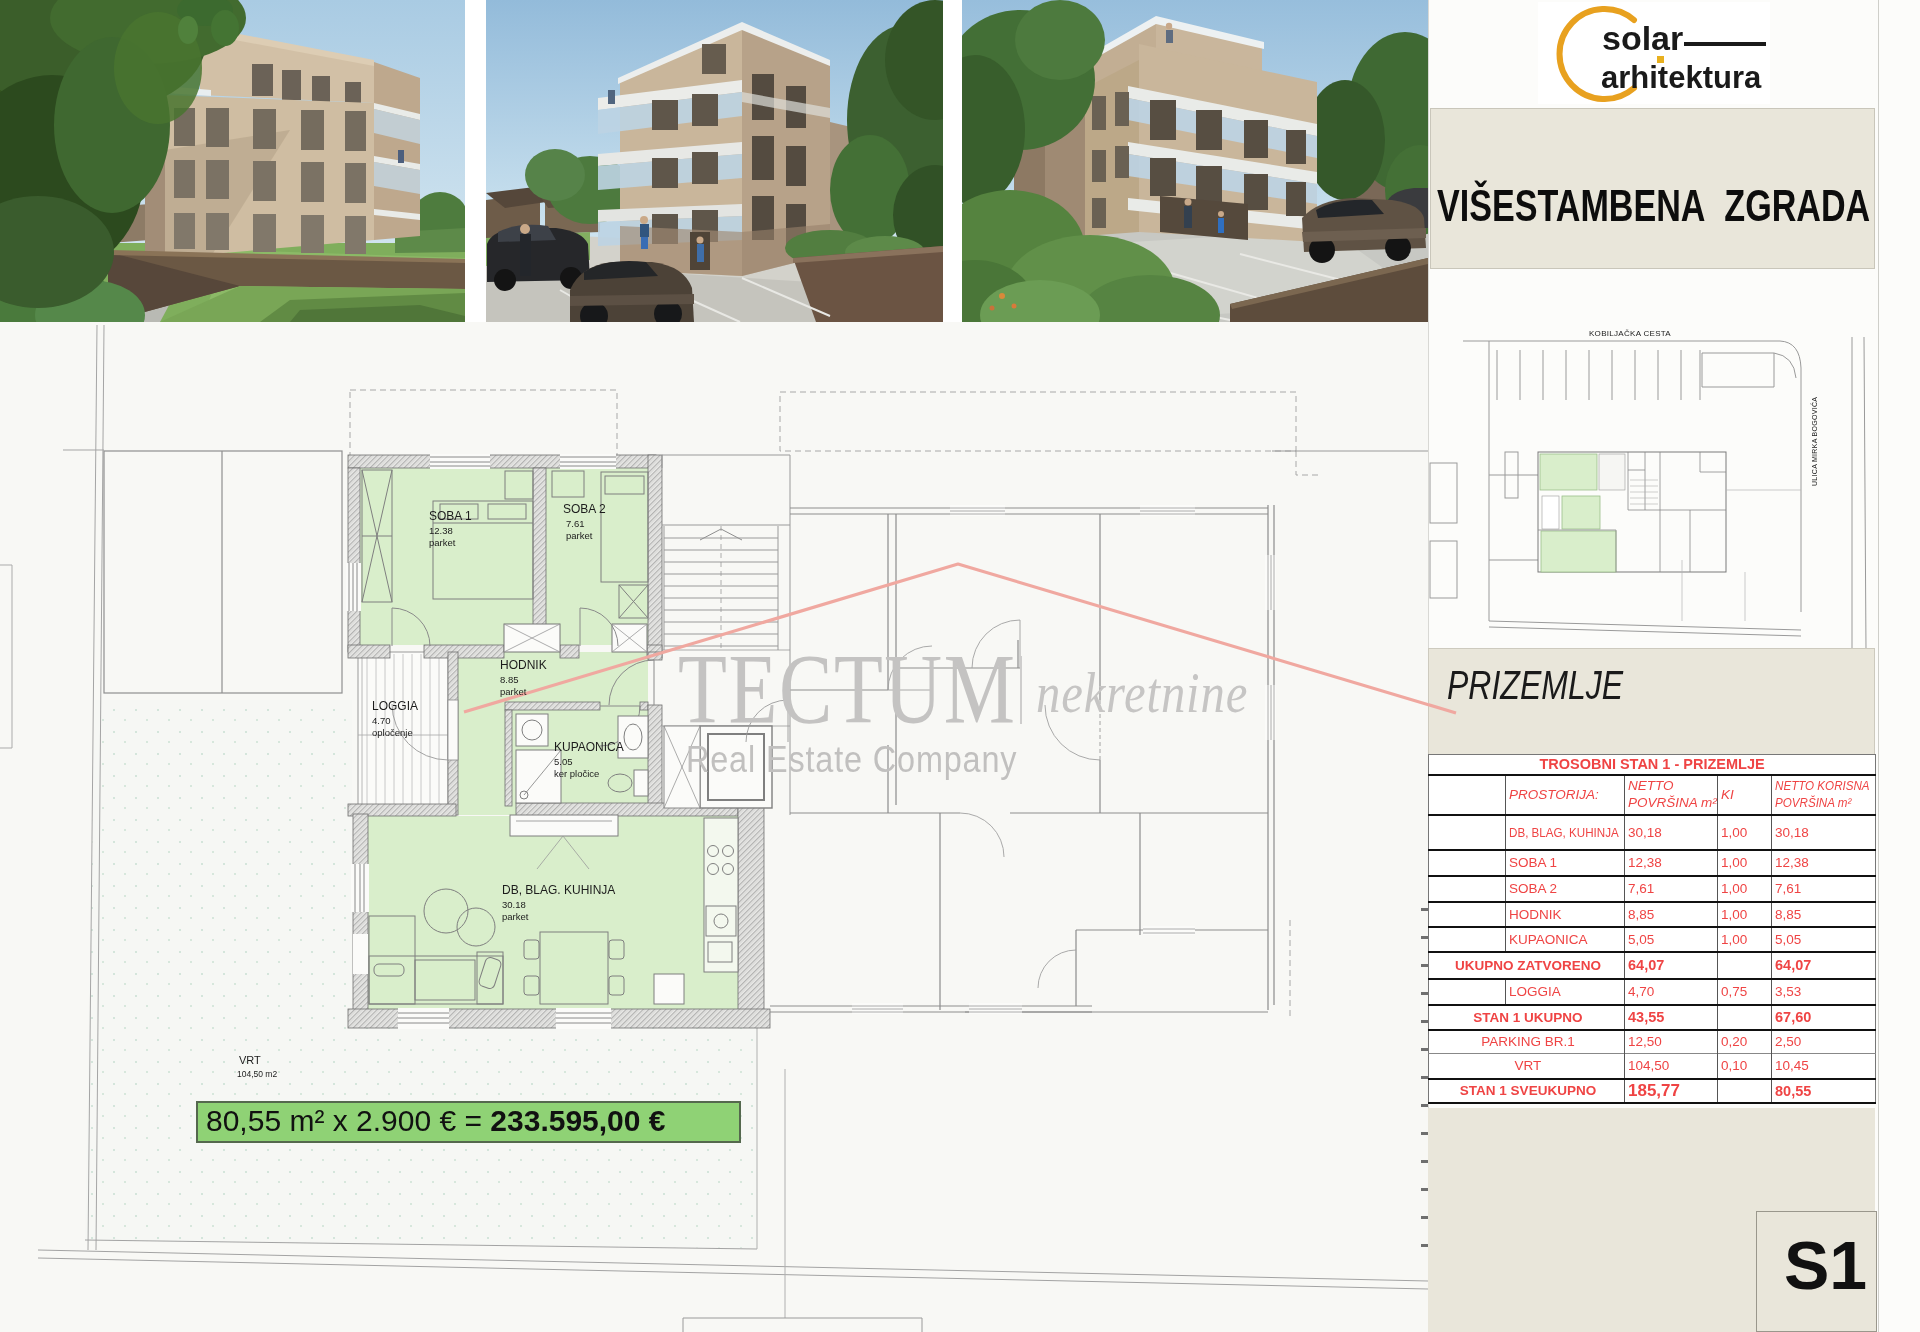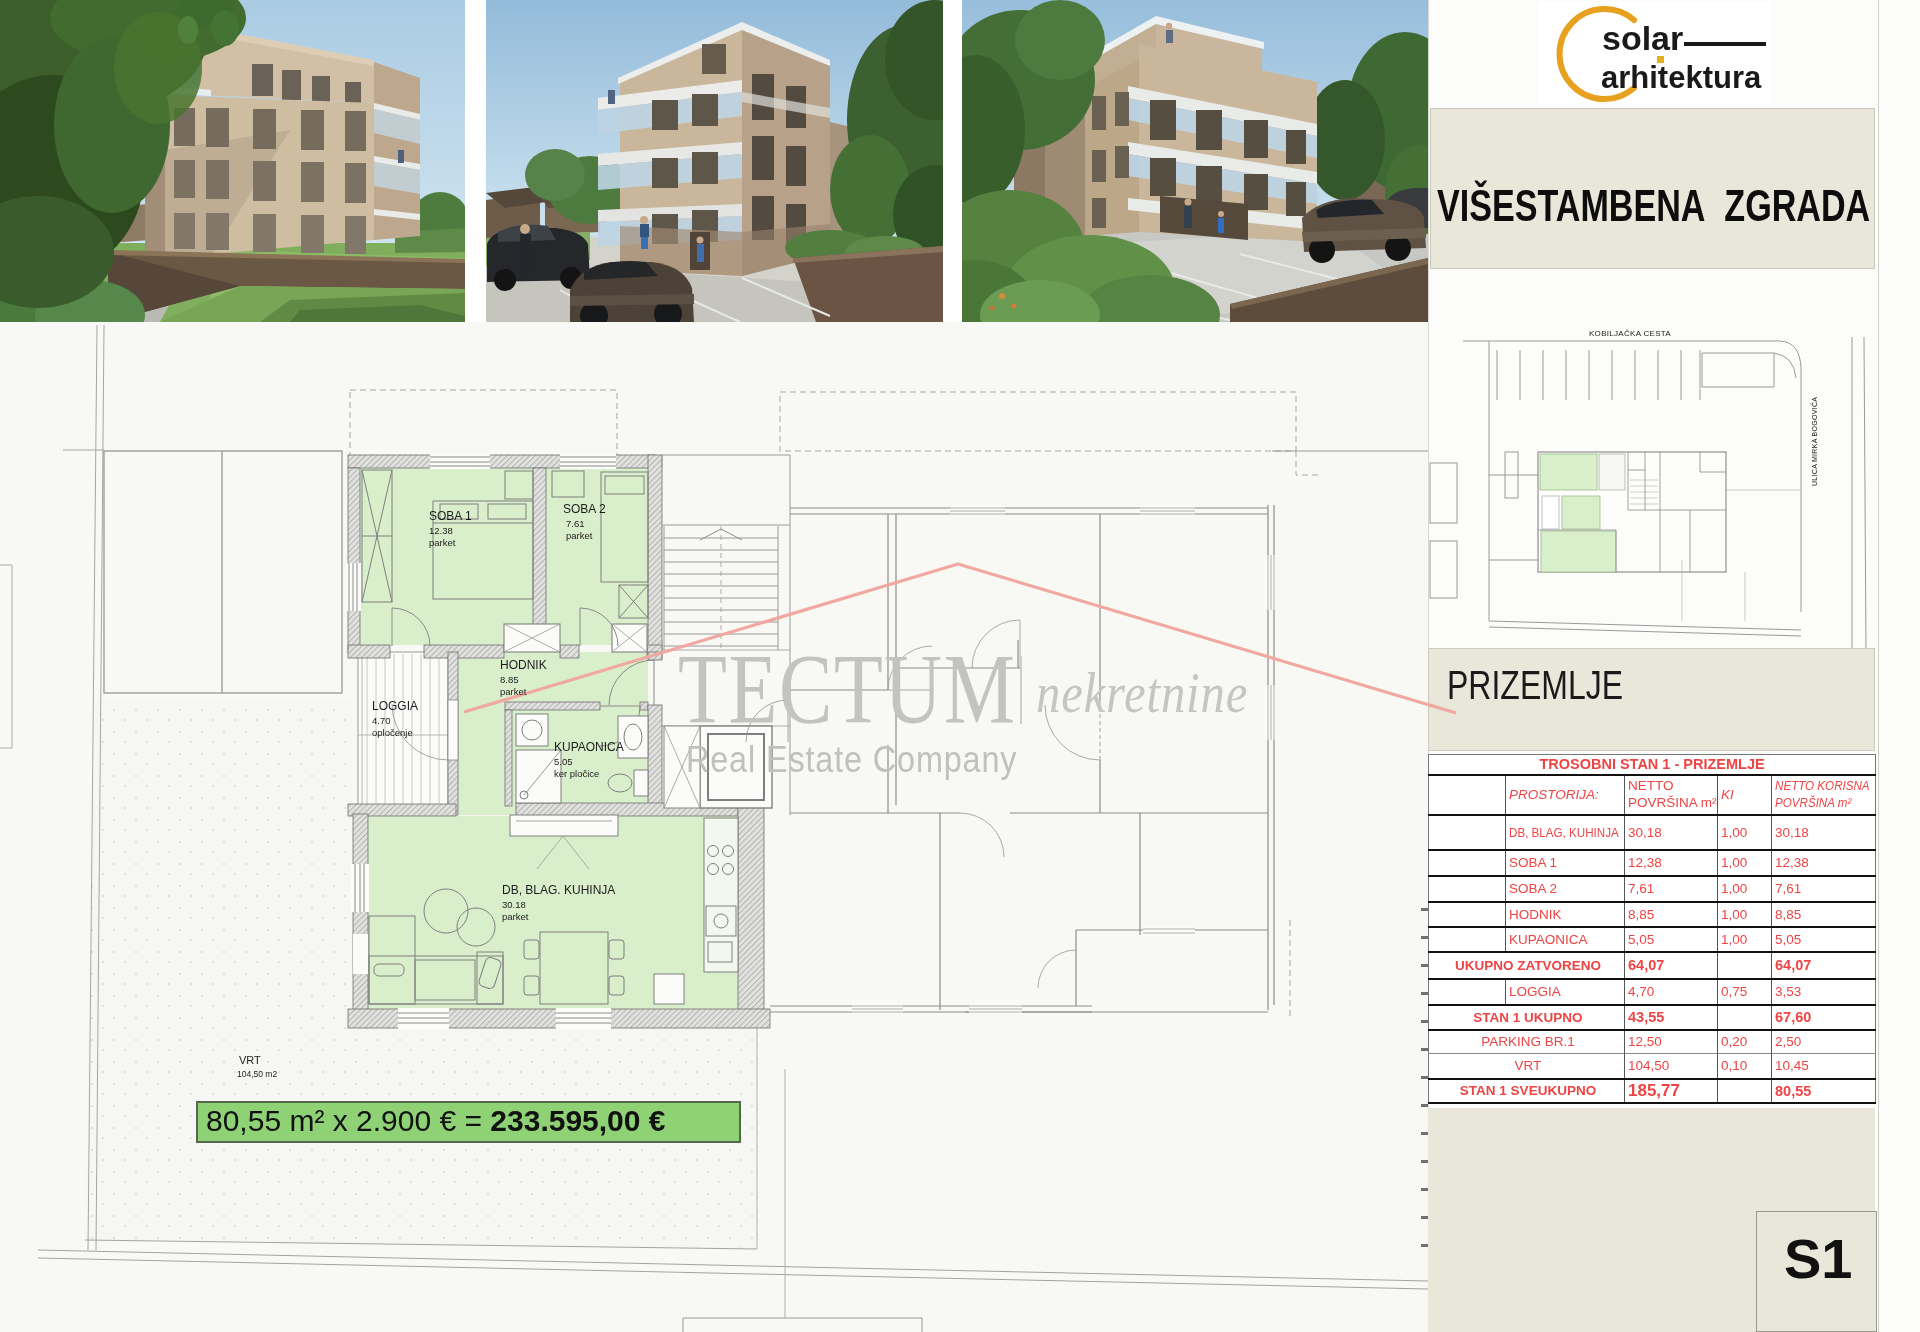--- a/index.html
+++ b/index.html
@@ -407,21 +407,21 @@
 <path d="M1628,452 L1628,510 M1628,510 L1660,510 M1660,452 L1660,572 M1660,510 L1726,510 M1690,510 L1690,572 M1538,530 L1616,530 M1616,530 L1616,572 M1628,470 L1645,470 M1645,452 L1645,510" stroke="#8a8a8a" stroke-width="0.8"></path>
 <path d="M1700,452 L1700,472 M1700,472 L1726,472" stroke="#8a8a8a" stroke-width="0.8"></path>
 
 <path d="M1630,480 L1658,480 M1630,486 L1658,486 M1630,492 L1658,492 M1630,498 L1658,498 M1630,504 L1658,504" stroke="#b0b0b0" stroke-width="0.6"></path>
 
 <path d="M1726,490 L1801,490" stroke="#b5b5b5" stroke-width="0.7"></path>
 <path d="M1682,560 L1682,621 M1745,572 L1745,621" stroke="#b5b5b5" stroke-width="0.7"></path>
 </g>
 </svg>
 
-<div class="abs" style="left:1428px;top:648px;width:447px;height:103px;background:#e9e6da;border:1px solid #cdcabe;box-sizing:border-box;">
+<div class="abs" style="left:1428px;top:648px;width:447px;height:128px;background:#e9e6da;border:1px solid #cdcabe;box-sizing:border-box;font-style:italic;">
 <div style="position:absolute;left:18px;top:14px;font-size:40px;color:#1a1a1a;letter-spacing:0px;transform:scaleX(0.8);transform-origin:0 0;">PRIZEMLJE</div>
 </div>
 
 <svg class="abs" style="left:1428px;top:698px" width="34" height="22" viewBox="0 0 34 22">
 <line x1="0" y1="6.6" x2="28" y2="15" stroke="#f0a8a0" stroke-width="3.2"></line>
 </svg>
 
 <div id="tablewrap" class="abs" style="left:1428px;top:754px;width:447px;background:#ffffff;">
 <style>
 #artbl{border-collapse:collapse;width:447px;table-layout:fixed;font-family:"Liberation Sans",sans-serif;color:#ef4444;border:1px solid #777;border-bottom:2px solid #111;}
@@ -439,21 +439,21 @@
         <col style="width:54px">
         <col style="width:104px">
       </colgroup>
 <tbody>
         <tr style="height:20px">
           <td colspan="5" style="text-align:center;font-weight:bold;font-size:14.5px;padding:0;">TROSOBNI STAN 1 - PRIZEMLJE</td>
         </tr>
 <tr class="hb" style="height:40px">
           <td></td>
           <td class="vb" style="font-style:italic;">PROSTORIJA:</td>
-          <td class="vb" style="line-height:1.25;">NETTO<br>POVRŠINA m²</td>
+          <td class="vb" style="font-style:italic;line-height:1.25;">NETTO<br>POVRŠINA m²</td>
           <td class="vb" style="font-style:italic;">KI</td>
           <td class="vb" style="font-style:italic;line-height:1.25;"><span class="cn">NETTO KORISNA<br>POVRŠINA m²</span></td>
         </tr>
 <tr class="hb" style="height:35px">
           <td></td>
           <td class="vb"><span class="cn">DB, BLAG, KUHINJA</span></td>
           <td class="vb">30,18</td>
           <td class="vb">1,00</td>
           <td class="vb">30,18</td>
         </tr>
@@ -522,21 +522,21 @@
           <td class="vb"></td>
           <td class="vb" style="font-size:14.5px;">80,55</td>
         </tr>
 </tbody>
     </table>
 </div>
 
 <div class="abs" style="left:1428px;top:1108px;width:447px;height:224px;background:#e9e6da;"></div>
 
 <div class="abs" style="left:1756px;top:1211px;width:121px;height:121px;background:#e9e6da;border:1px solid #9a978c;box-sizing:border-box;">
-<div style="position:absolute;left:27px;top:14px;font-size:56px;font-weight:bold;color:#111;">S1</div>
+<div style="position:absolute;left:27px;top:14px;font-size:68px;font-weight:bold;color:#111;">S1</div>
 </div>
 
 <svg class="abs" style="left:0;top:322px" width="1428" height="1010" viewBox="0 322 1428 1010">
 <defs>
 <pattern id="hatch" width="4" height="4" patternUnits="userSpaceOnUse" patternTransform="rotate(45)">
 <rect width="4" height="4" fill="#e9e9e7"></rect>
 <line x1="0" y1="0" x2="0" y2="4" stroke="#858585" stroke-width="1.1"></line>
 <line x1="2" y1="0" x2="2" y2="4" stroke="#c0c0c0" stroke-width="0.6"></line>
 </pattern>
 <pattern id="dots" width="22" height="22" patternUnits="userSpaceOnUse">

